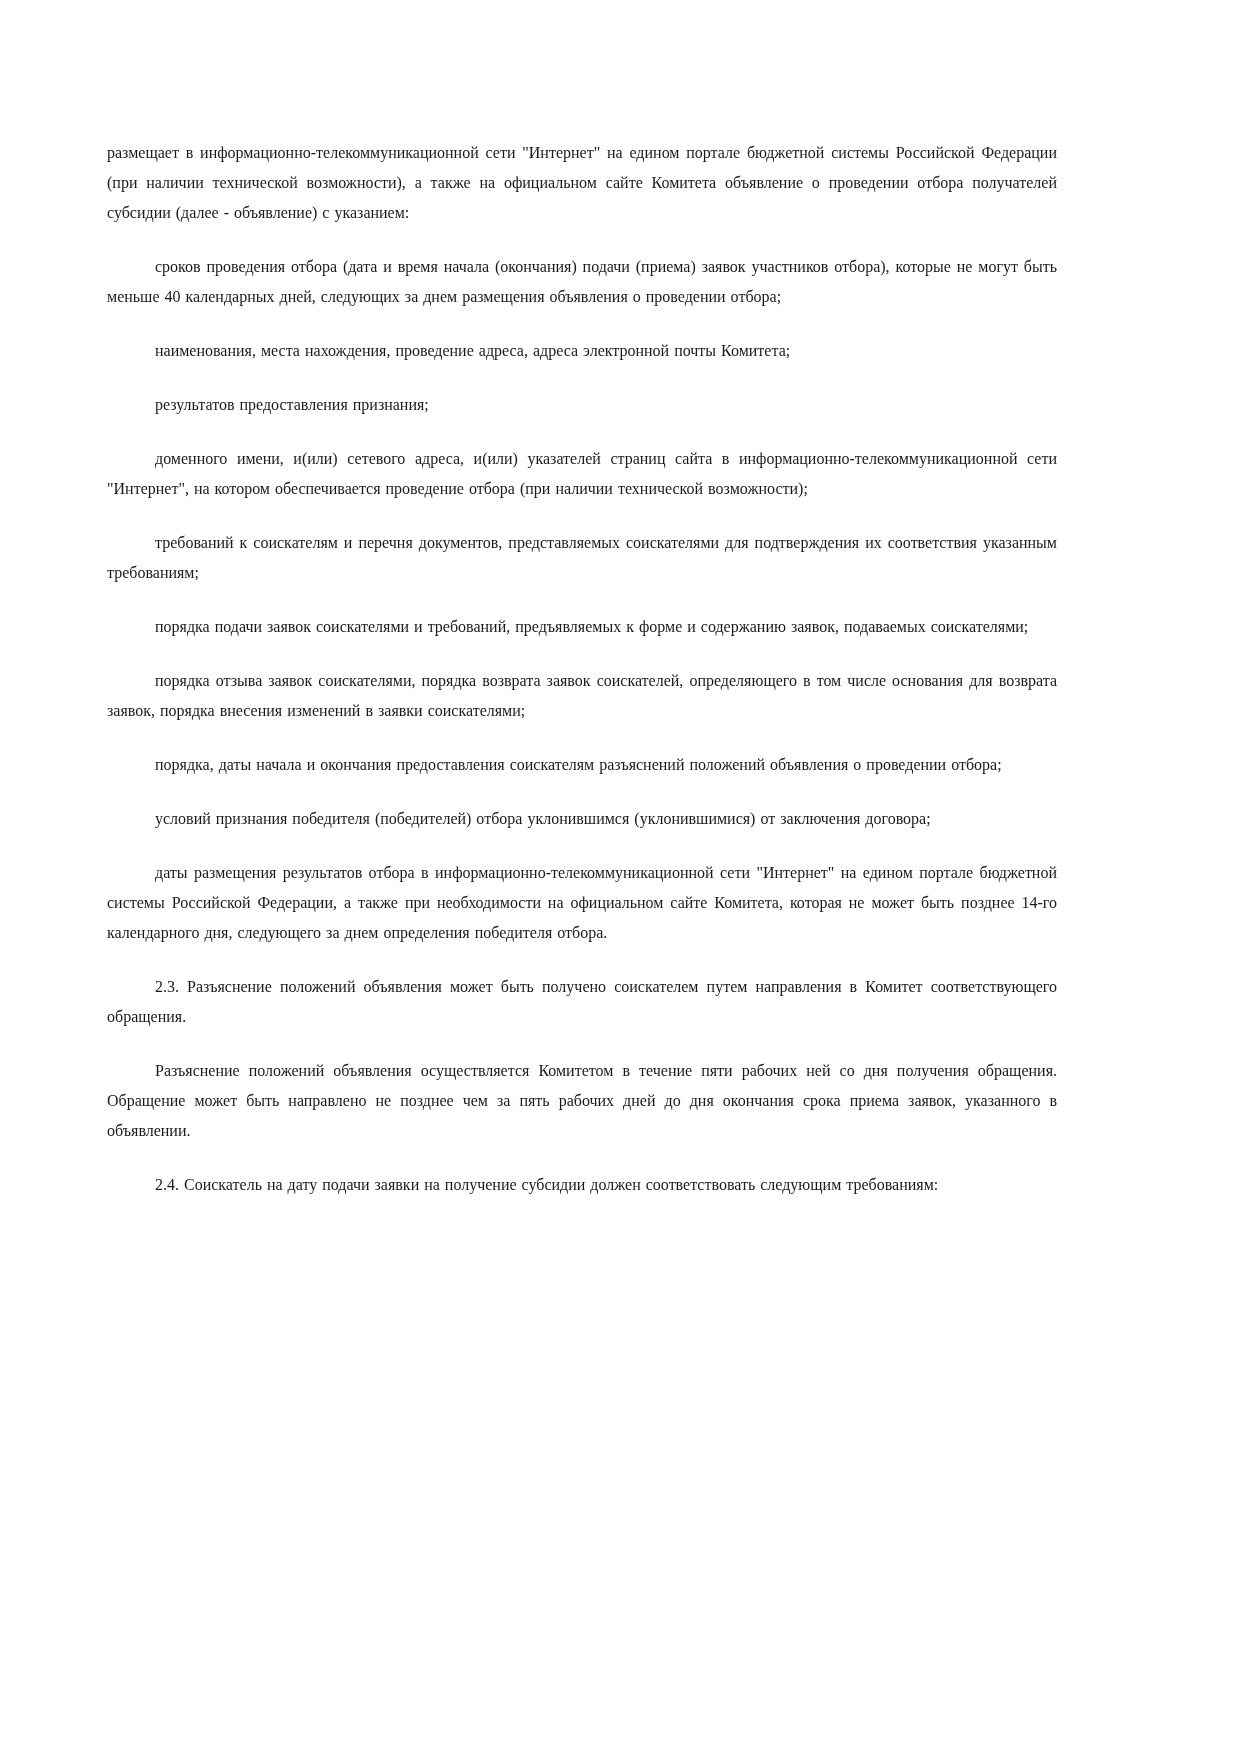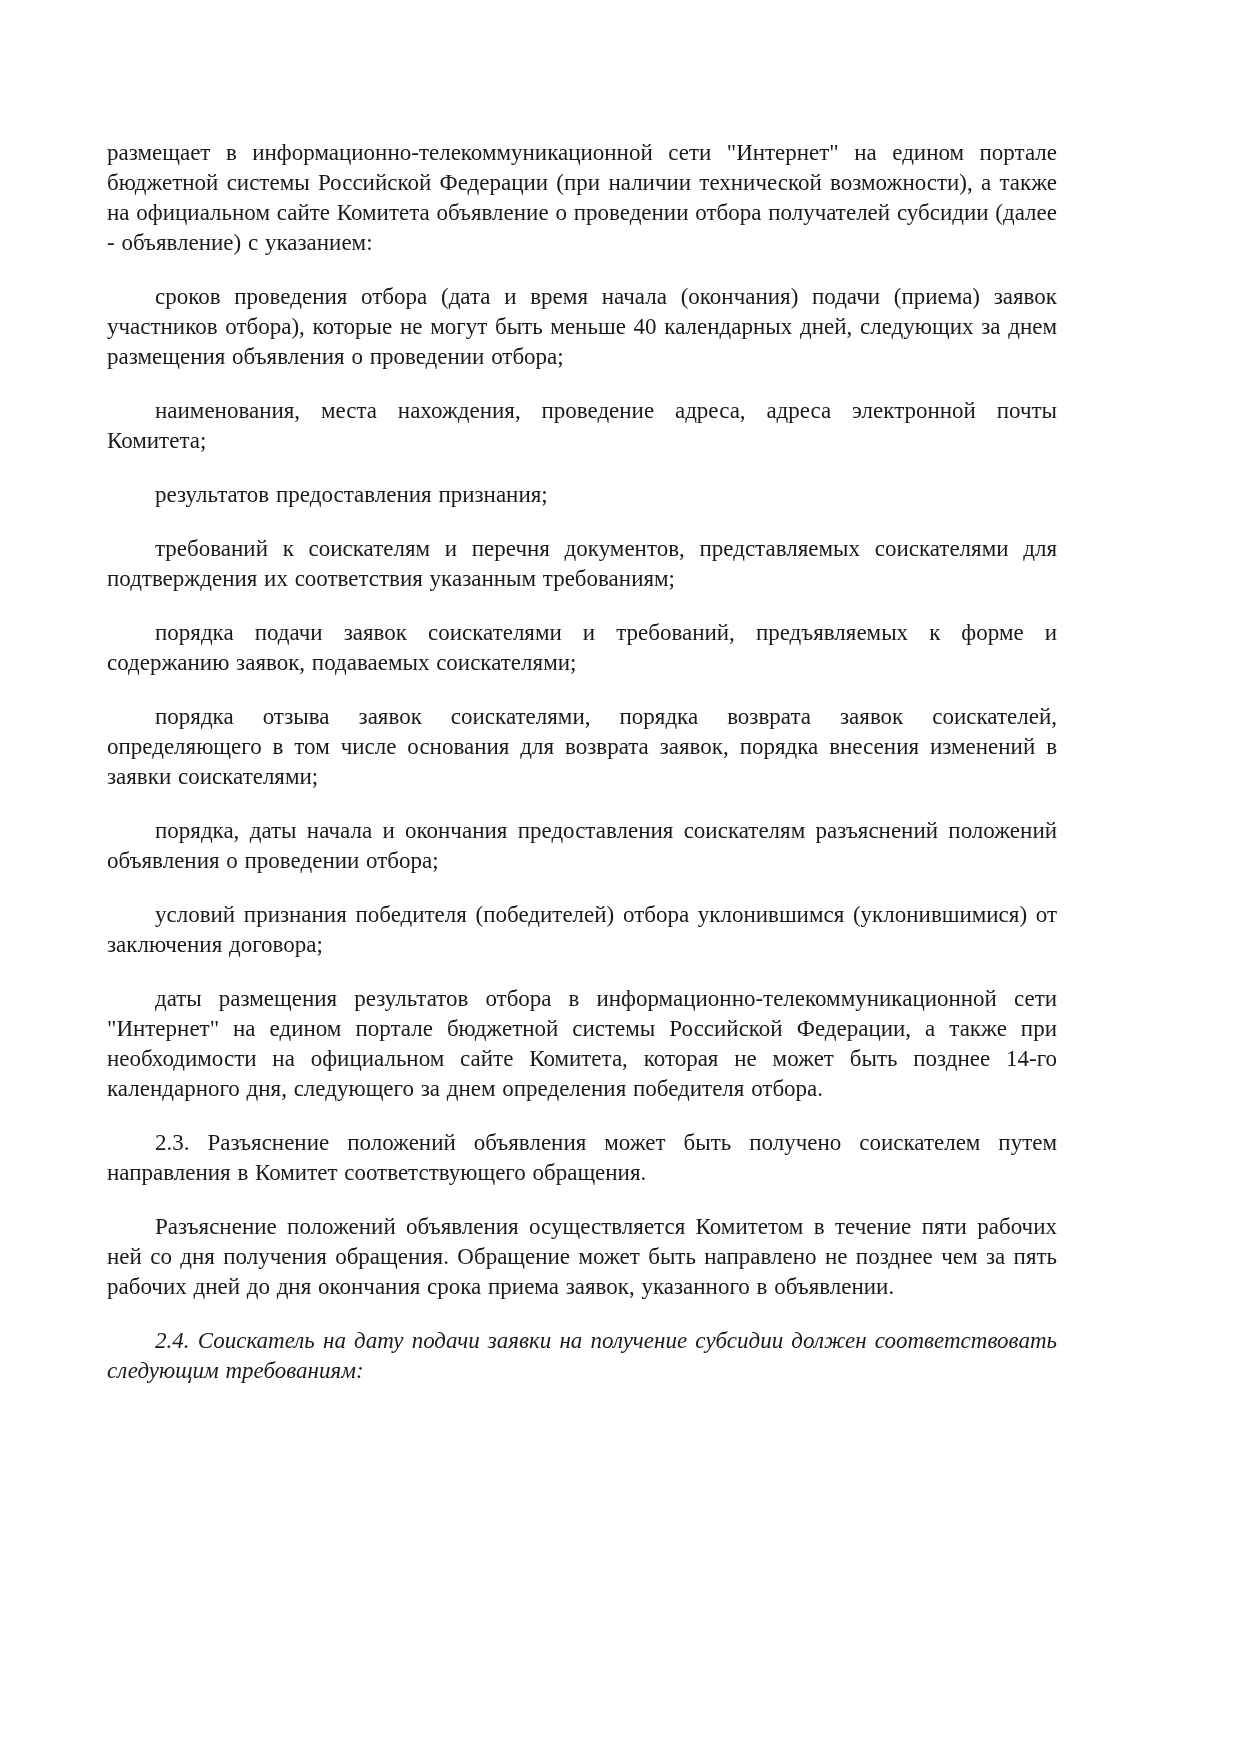--- a/index.html
+++ b/index.html
@@ -11,47 +11,47 @@
     width: 1240px;
     height: 1754px;
     overflow: hidden;
   }
   .page {
     box-sizing: border-box;
     width: 1240px;
     height: 1291px;
     padding: 138px 183px 60px 107px;
     font-family: "Liberation Serif", "DejaVu Serif", serif;
-    font-size: 23px;
+    font-size: 16px;
     line-height: 30px;
     color: #1a1a1a;
     background: #ffffff;
   }
   .para {
     margin: 0 0 24px 0;
     text-align: justify;
     text-indent: 48px;
     word-spacing: 1px;
   }
   .para.no-indent {
     text-indent: 0;
   }
   .para:last-child {
     margin-bottom: 0;
-    font-style: italic;
   }
 </style>
 </head>
 <body>
 
 <div class="page">
   <p class="para no-indent">размещает в информационно-телекоммуникационной сети "Интернет" на едином портале бюджетной системы Российской Федерации (при наличии технической возможности), а также на официальном сайте Комитета объявление о проведении отбора получателей субсидии (далее - объявление) с указанием:</p>
   <p class="para">сроков проведения отбора (дата и время начала (окончания) подачи (приема) заявок участников отбора), которые не могут быть меньше 40 календарных дней, следующих за днем размещения объявления о проведении отбора;</p>
   <p class="para">наименования, места нахождения, проведение адреса, адреса электронной почты Комитета;</p>
   <p class="para">результатов предоставления признания;</p>
+  <p class="para">доменного имени, и(или) сетевого адреса, и(или) указателей страниц сайта в информационно-телекоммуникационной сети "Интернет", на котором обеспечивается проведение отбора (при наличии технической возможности);</p>
   <p class="para">требований к соискателям и перечня документов, представляемых соискателями для подтверждения их соответствия указанным требованиям;</p>
   <p class="para">порядка подачи заявок соискателями и требований, предъявляемых к форме и содержанию заявок, подаваемых соискателями;</p>
   <p class="para">порядка отзыва заявок соискателями, порядка возврата заявок соискателей, определяющего в том числе основания для возврата заявок, порядка внесения изменений в заявки соискателями;</p>
   <p class="para">порядка, даты начала и окончания предоставления соискателям разъяснений положений объявления о проведении отбора;</p>
   <p class="para">условий признания победителя (победителей) отбора уклонившимся (уклонившимися) от заключения договора;</p>
   <p class="para">даты размещения результатов отбора в информационно-телекоммуникационной сети "Интернет" на едином портале бюджетной системы Российской Федерации, а также при необходимости на официальном сайте Комитета, которая не может быть позднее 14-го календарного дня, следующего за днем определения победителя отбора.</p>
   <p class="para">2.3. Разъяснение положений объявления может быть получено соискателем путем направления в Комитет соответствующего обращения.</p>
   <p class="para">Разъяснение положений объявления осуществляется Комитетом в течение пяти рабочих ней со дня получения обращения. Обращение может быть направлено не позднее чем за пять рабочих дней до дня окончания срока приема заявок, указанного в объявлении.</p>
   <p class="para">2.4. Соискатель на дату подачи заявки на получение субсидии должен соответствовать следующим требованиям:</p>
 </div>

